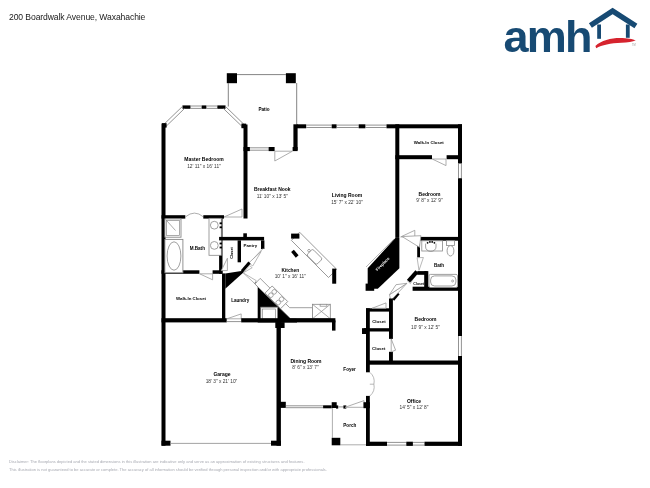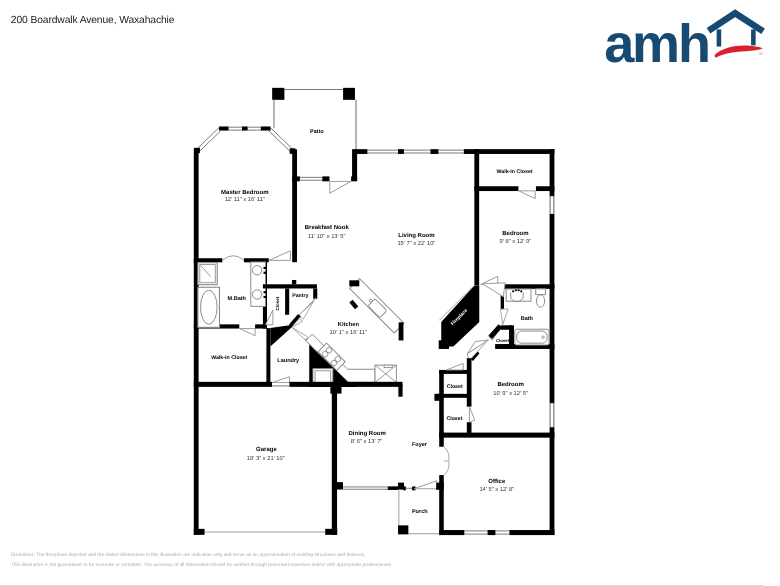--- a/index.html
+++ b/index.html
@@ -1,16 +1,16 @@
 <!DOCTYPE html>
 <html><head>
 <meta charset="utf-8">
 <style>
   html,body{margin:0;padding:0;background:#fff;}
-  #page{width:650px;height:488px;position:relative;background:#a16207;overflow:hidden;}
+  #page{width:650px;height:488px;position:relative;background:#e5e5e5;overflow:hidden;}
   svg{display:block;}
   text{font-family:"Liberation Sans", sans-serif;}
 </style>
 </head>
 <body>
 <div id="page">
 <svg width="650" height="488" viewBox="0 0 650 488" xmlns="http://www.w3.org/2000/svg">
 
 <rect x="0" y="0" width="650" height="488" fill="#ffffff"></rect>
 

